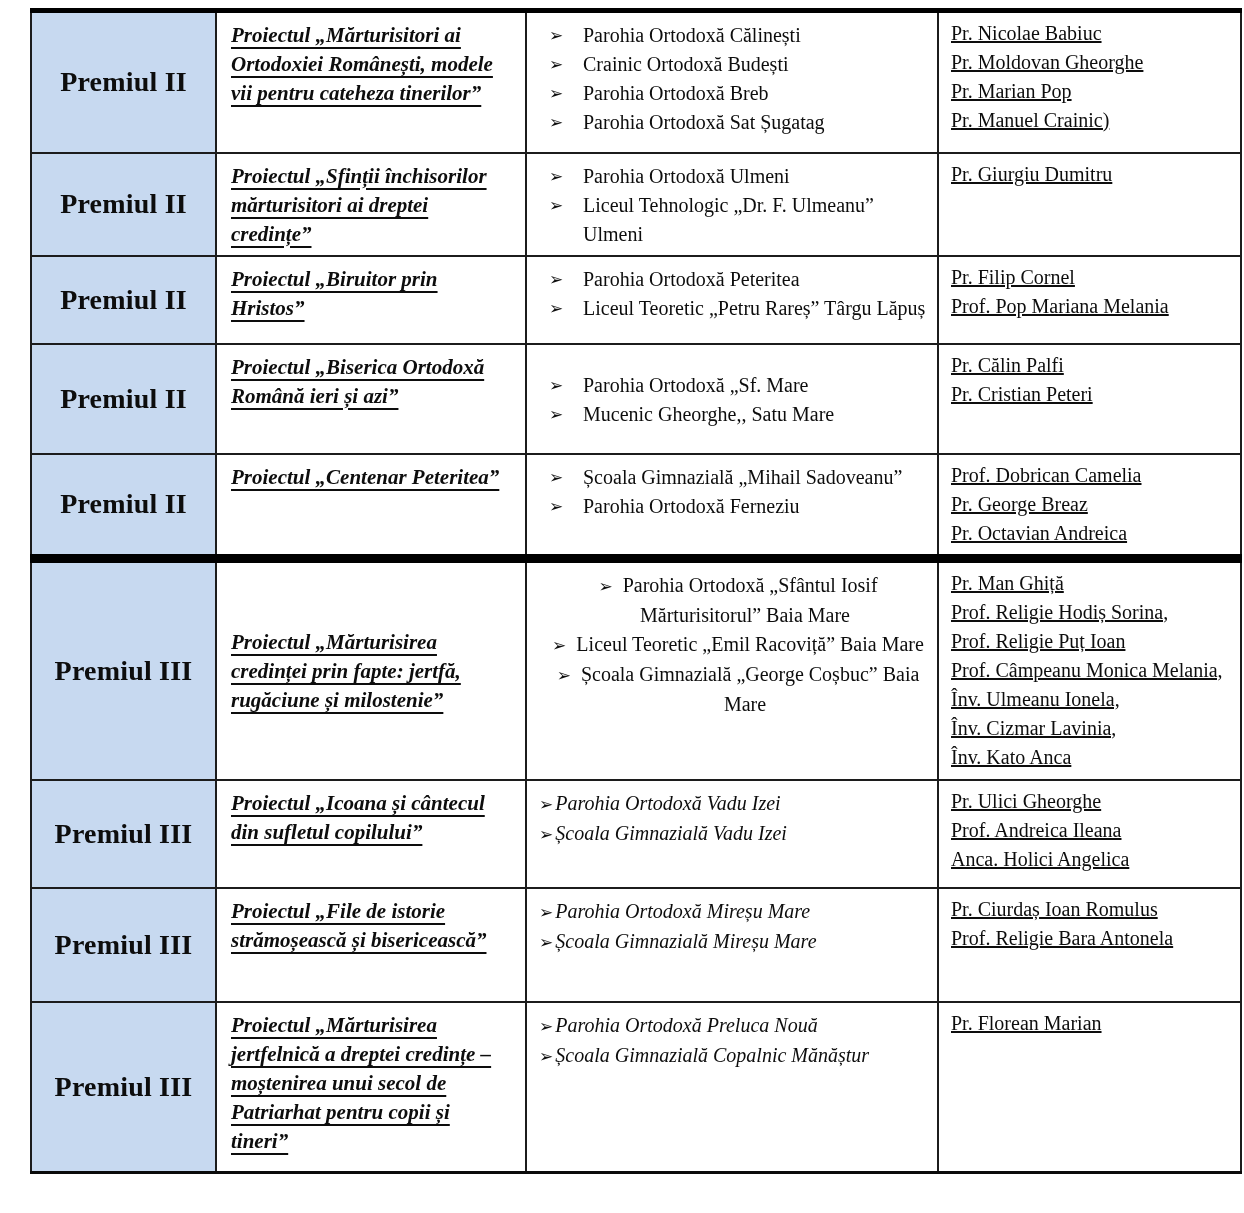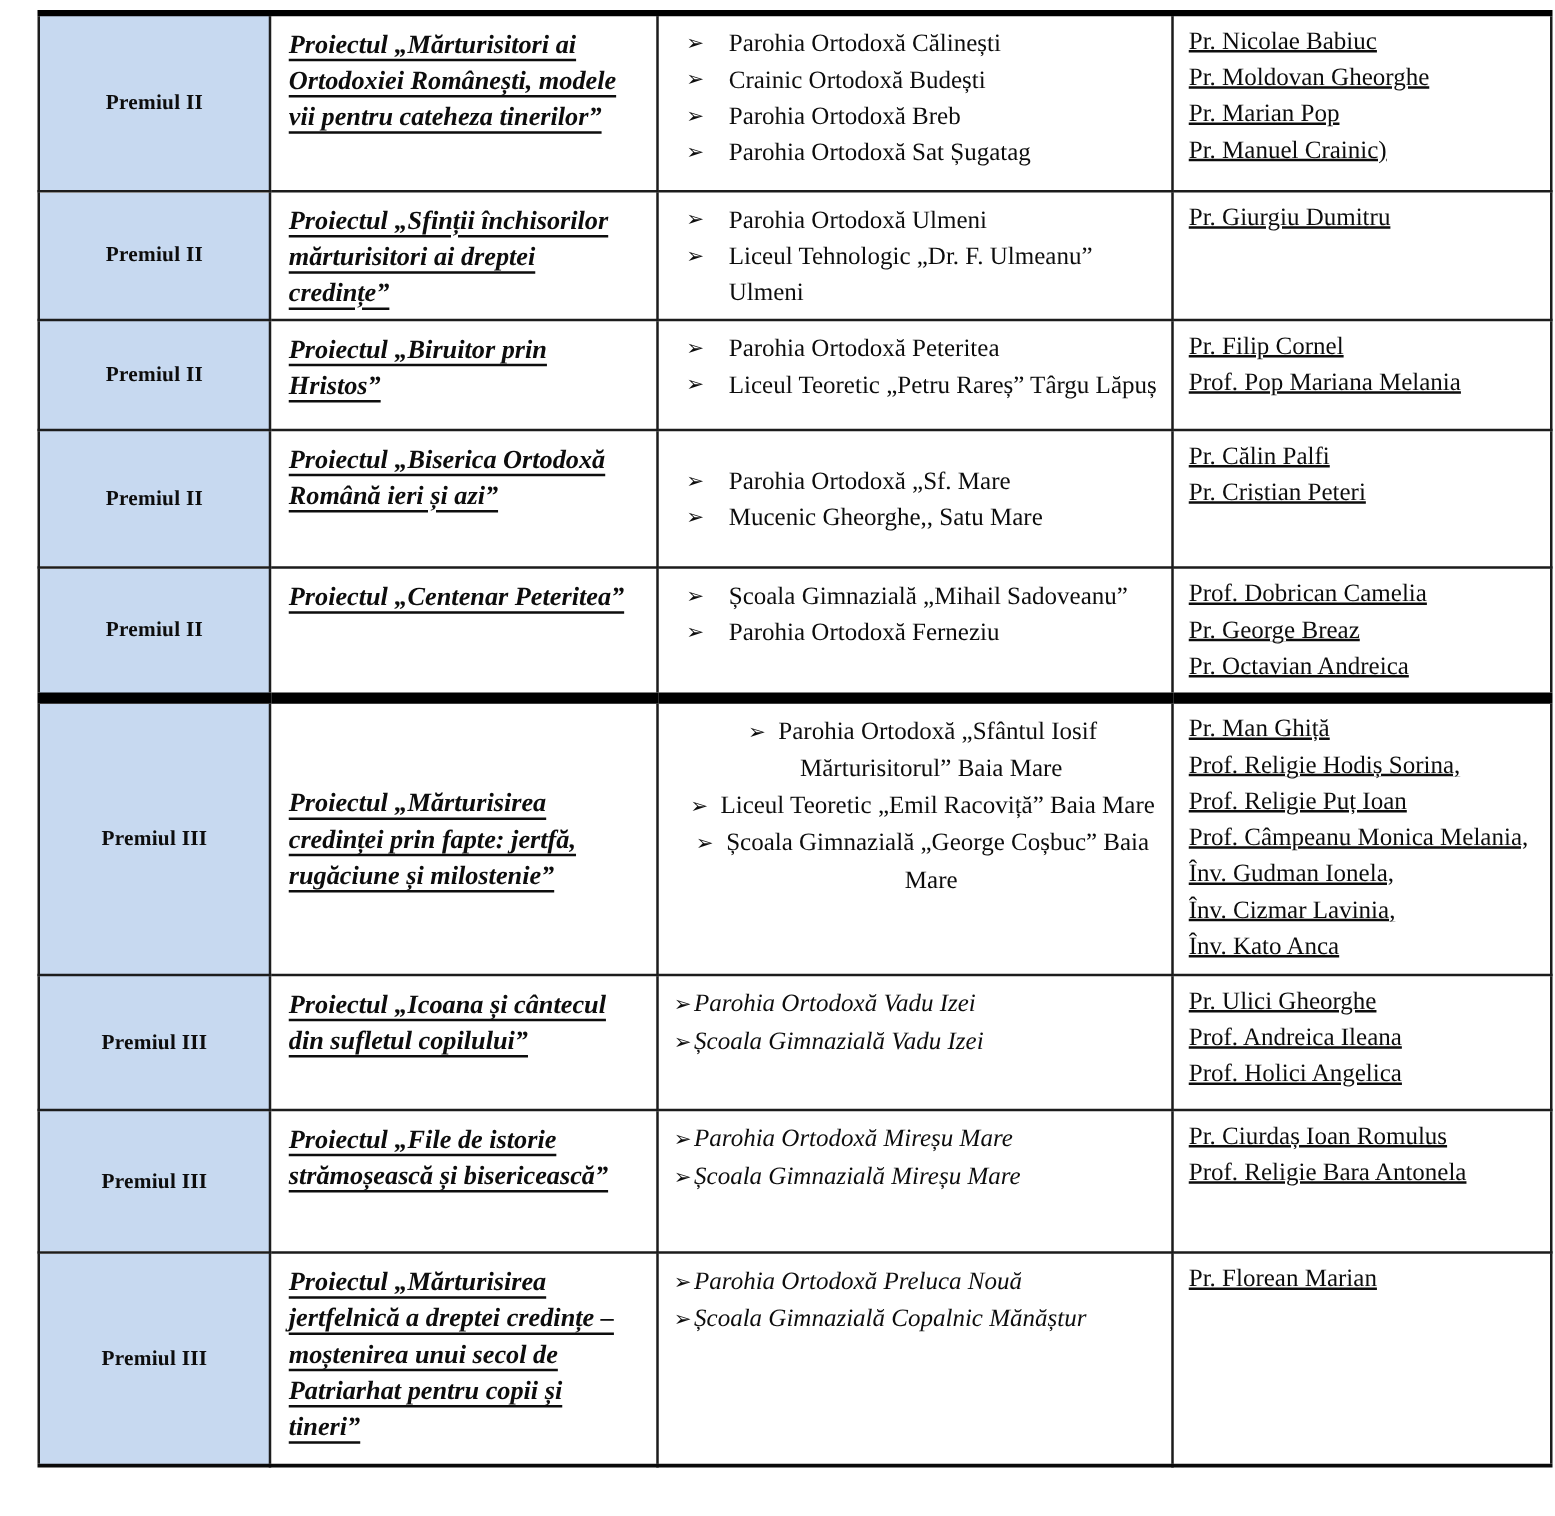--- a/index.html
+++ b/index.html
@@ -39,21 +39,21 @@
   tr.section-start td {
     border-top: 9px solid #000000;
   }
   td.prize {
     background: var(--prize-bg, #c7d9f0);
     vertical-align: middle;
     text-align: center;
   }
   td.prize .prize-label {
     font-weight: bold;
-    font-size: 17px;
+    font-size: 28px;
     letter-spacing: 0.2px;
   }
   td.project {
     padding: 8px 24px 6px 14px;
   }
   td.project.v-middle { vertical-align: middle; }
   .project-title {
     font-weight: bold;
     font-style: italic;
     font-size: 21px;
@@ -225,21 +225,21 @@
               <li><span class="bullet">➢</span><span>Liceul Teoretic „Emil Racoviță” Baia Mare</span></li>
               <li><span class="bullet">➢</span><span>Școala Gimnazială „George Coșbuc” Baia Mare</span></li>
             </ul>
     </td>
     <td class="names">
       <div class="names-list">
               <div>Pr. Man Ghiță</div>
               <div>Prof. Religie Hodiș Sorina,</div>
               <div>Prof. Religie Puț Ioan</div>
               <div>Prof. Câmpeanu Monica Melania,</div>
-              <div>Înv. Gudman Ionela,</div>
+              <div>Înv. Ulmeanu Ionela,</div>
               <div>Înv. Cizmar Lavinia,</div>
               <div>Înv. Kato Anca</div>
             </div>
     </td>
   </tr>
         <tr style="height: 108px;">
     <td class="prize">
       <span class="prize-label">Premiul III</span>
     </td>
     <td class="project">
@@ -248,21 +248,21 @@
     <td class="partners">
       <ul class="partner-list gap-tight">
               <li><span class="bullet">➢</span><span>Parohia Ortodoxă Vadu Izei</span></li>
               <li><span class="bullet">➢</span><span>Școala Gimnazială Vadu Izei</span></li>
             </ul>
     </td>
     <td class="names">
       <div class="names-list">
               <div>Pr. Ulici Gheorghe</div>
               <div>Prof. Andreica Ileana</div>
-              <div>Prof. Holici Angelica</div>
+              <div>Anca. Holici Angelica</div>
             </div>
     </td>
   </tr>
         <tr style="height: 114px;">
     <td class="prize">
       <span class="prize-label">Premiul III</span>
     </td>
     <td class="project">
       <div class="project-title">Proiectul „File de istorie strămoșească și bisericească”</div>
     </td>

